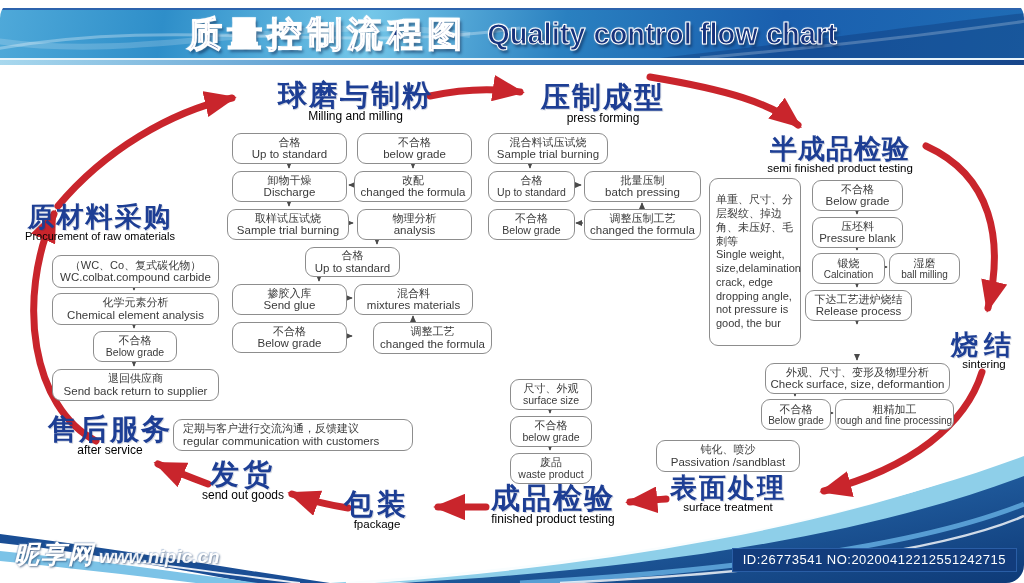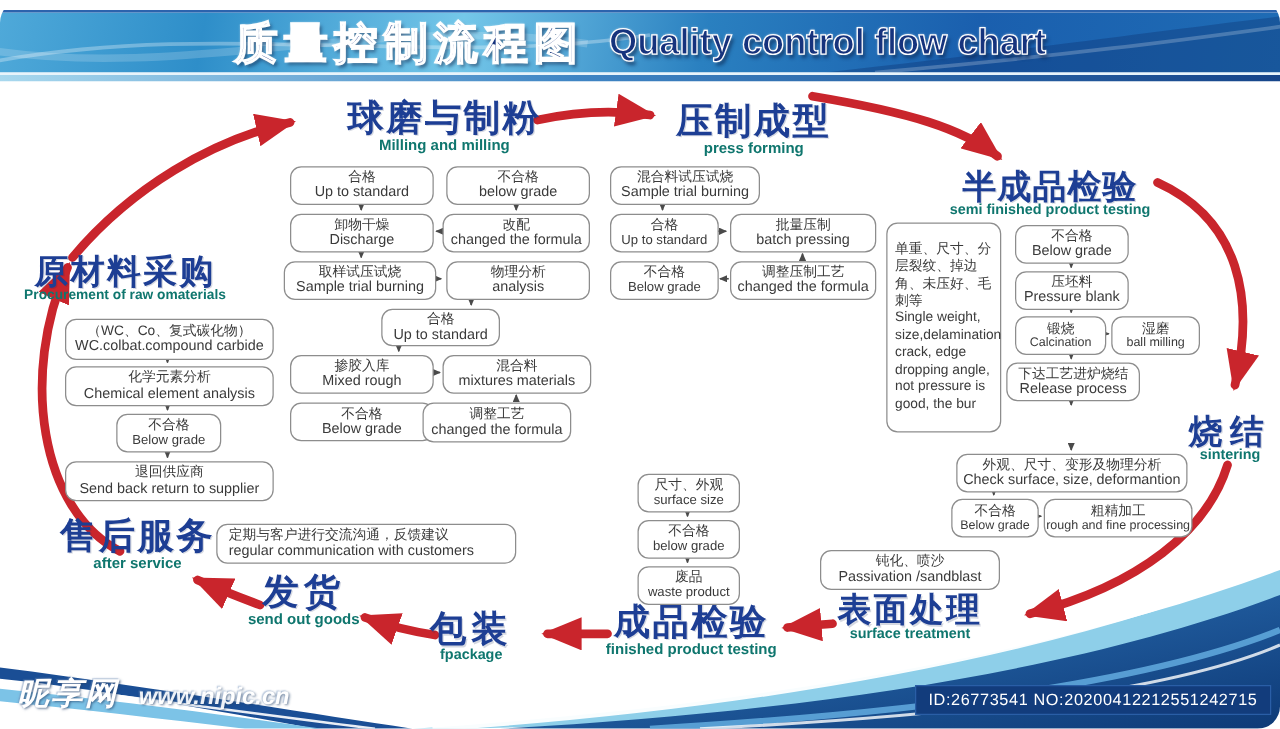--- a/index.html
+++ b/index.html
@@ -18,32 +18,32 @@
   #banner-stripe1{position:absolute;left:0;top:58px;width:1024px;height:2px;background:#e8f4fb;z-index:3;}
   #banner-stripe2{position:absolute;left:0;top:60px;width:1024px;height:5px;z-index:3;
     background:linear-gradient(90deg,#a8d8ee 0%,#3f85c4 45%,#16458a 100%);}
 
   
   #flow-svg{position:absolute;left:0;top:0;z-index:1;pointer-events:none;}
 
   .stage{position:absolute;text-align:center;color:#1d3e94;z-index:2;}
   .stage .zh{font-weight:bold;font-size:var(--zs,27px);letter-spacing:var(--ls,2px);white-space:nowrap;line-height:1.05;
     text-shadow:1px 1px 0 rgba(20,40,90,.18);}
-  .stage .en{font-weight:bold;font-size:var(--es,11.5px);color:#0f766e;white-space:nowrap;margin-top:-1px;letter-spacing:0;}
+  .stage .en{font-weight:normal;font-size:var(--es,11.5px);color:#000000;white-space:nowrap;margin-top:-1px;letter-spacing:0;}
 
   .box{position:absolute;background:#fff;border:1.4px solid #8d8d8d;border-radius:9px;z-index:2;
     display:flex;flex-direction:column;align-items:center;justify-content:center;color:#3a3a3a;line-height:1.12;}
   .box .zh{font-size:11px;}
   .box .en{font-size:var(--ef,11.5px);white-space:nowrap;}
   .box.multi{align-items:flex-start;justify-content:center;text-align:left;padding:5px 6px;line-height:1.25;box-sizing:border-box;}
   .box.multi .zh,.box.multi .en{white-space:normal;font-size:11px;}
   .box.leftal{align-items:flex-start;padding:3px 9px;box-sizing:border-box;}
 
   
-  #watermark{position:absolute;left:14px;top:538px;z-index:4;display:flex;align-items:baseline;gap:16px;
+  #watermark{position:absolute;left:14px;top:538px;z-index:4;display:flex;align-items:baseline;gap:4px;
     font-style:italic;font-weight:bold;color:#ffffff;text-shadow:1px 1px 2px rgba(40,70,110,.7),-1px -1px 1px rgba(120,150,190,.5);}
   #watermark .logo{font-size:25px;letter-spacing:2px;}
   #watermark .url{font-size:19px;opacity:.92;text-align:center;}
   #id-bar{position:absolute;right:7px;top:548px;z-index:4;background:#123c7c;border:1px solid #2a5ea6;
     color:#fff;font-size:13px;padding:3px 10px 4px 10px;letter-spacing:.5px;}
 </style>
 </head>
 <body>
 
 <div id="poster">
@@ -194,31 +194,31 @@
   <div class="box" style="left:357px;top:209px;width:113px;height:29px">
       <span class="zh">物理分析</span>
       <span class="en">analysis</span>
     </div>
   <div class="box" style="left:305px;top:247px;width:93px;height:28px">
       <span class="zh">合格</span>
       <span class="en">Up to standard</span>
     </div>
   <div class="box" style="left:232px;top:284px;width:113px;height:29px">
       <span class="zh">掺胶入库</span>
-      <span class="en">Mixed rough</span>
+      <span class="en">Send glue</span>
     </div>
   <div class="box" style="left:354px;top:284px;width:117px;height:29px">
       <span class="zh">混合料</span>
       <span class="en">mixtures materials</span>
     </div>
   <div class="box" style="left:232px;top:322px;width:113px;height:29px">
       <span class="zh">不合格</span>
       <span class="en">Below grade</span>
     </div>
-  <div class="box" style="left:338px;top:322px;width:117px;height:30px">
+  <div class="box" style="left:373px;top:322px;width:117px;height:30px">
       <span class="zh">调整工艺</span>
       <span class="en">changed the formula</span>
     </div>
 
   <div class="box" style="left:488px;top:133px;width:118px;height:29px">
       <span class="zh">混合料试压试烧</span>
       <span class="en">Sample trial burning</span>
     </div>
   <div class="box" style="left:488px;top:171px;width:85px;height:29px;--ef:10.5px">
       <span class="zh">合格</span>

